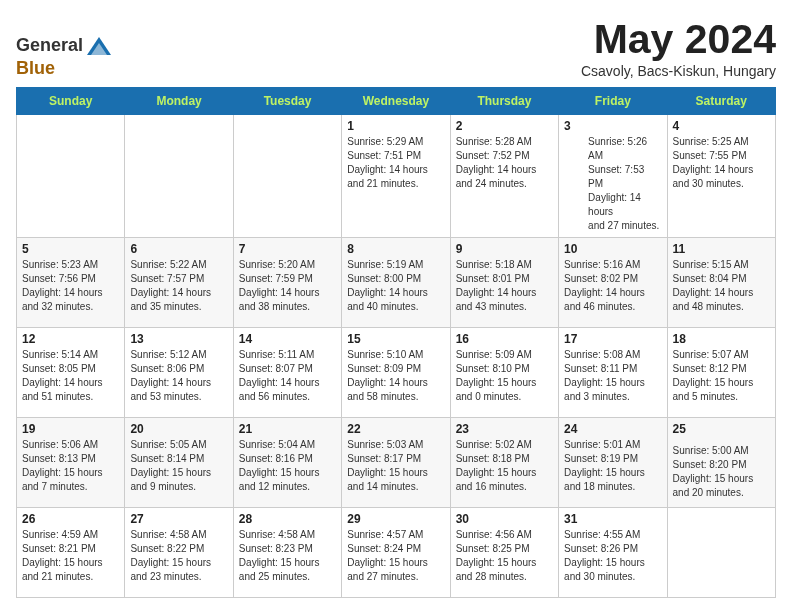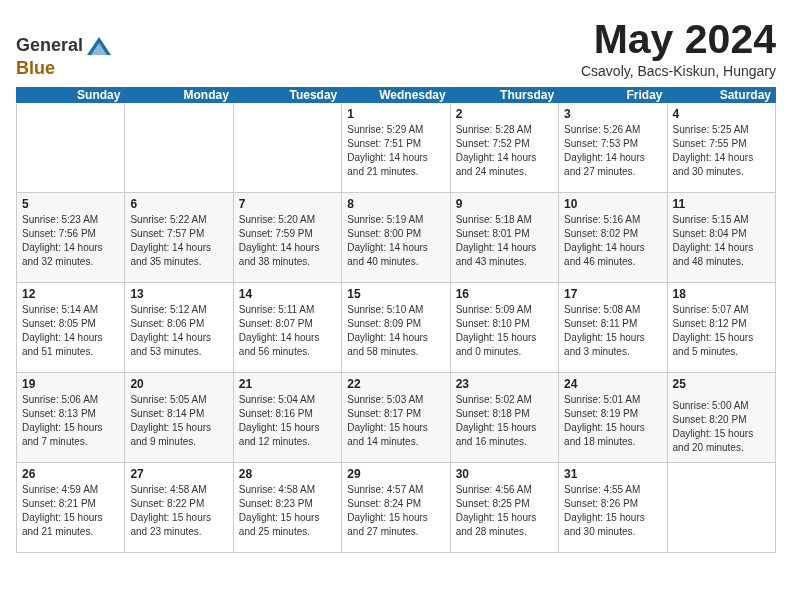--- a/index.html
+++ b/index.html
@@ -49,25 +49,25 @@
       font-size: 14px;
       color: #333;
     }
     table {
       width: 100%;
       border-collapse: collapse;
       table-layout: fixed;
     }
     thead th {
       background: #1a6faf;
-      color: #ffffff;
+      color: #bef264;
       font-size: 12px;
       font-weight: bold;
-      padding: 0 4px;
-      text-align: right;
+      padding: 6px 4px;
+      text-align: center;
       border: 1px solid #1a6faf;
     }
     tbody td {
       border: 1px solid #ccc;
       vertical-align: top;
       padding: 4px 5px;
       font-size: 10.5px;
       color: #222;
       height: 90px;
     }
@@ -140,21 +140,21 @@
         </td>
         <td>
           <div class="day-number">2</div>
           <div class="day-info" style="white-space: pre-line;">Sunrise: 5:28 AM
 Sunset: 7:52 PM
 Daylight: 14 hours
 and 24 minutes.</div>
         </td>
         <td>
           <div class="day-number">3</div>
-          <div class="day-info" style="white-space: pre-line;">Sunrise: 5:26 AM
+          <div class="day-info" style="white-space: pre-line; margin-left: 24px;">Sunrise: 5:26 AM
 Sunset: 7:53 PM
 Daylight: 14 hours
 and 27 minutes.</div>
         </td>
         <td>
           <div class="day-number">4</div>
           <div class="day-info" style="white-space: pre-line;">Sunrise: 5:25 AM
 Sunset: 7:55 PM
 Daylight: 14 hours
 and 30 minutes.</div>

